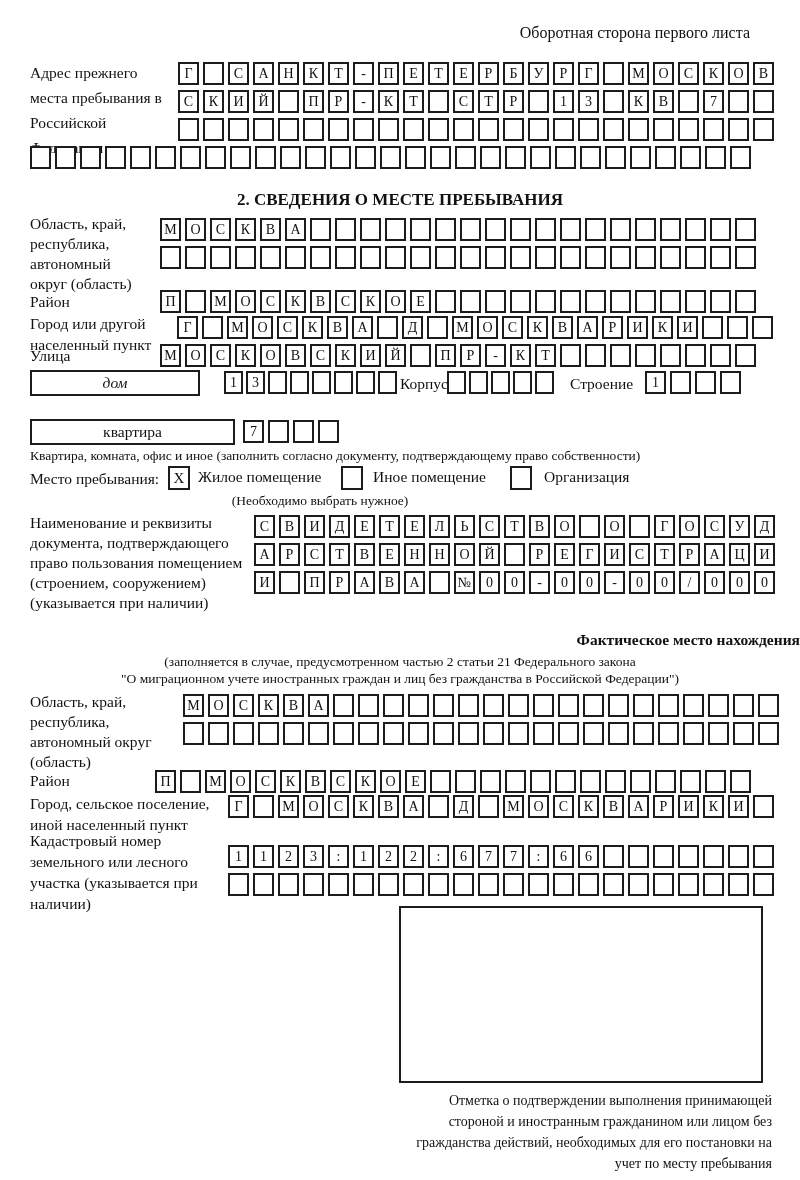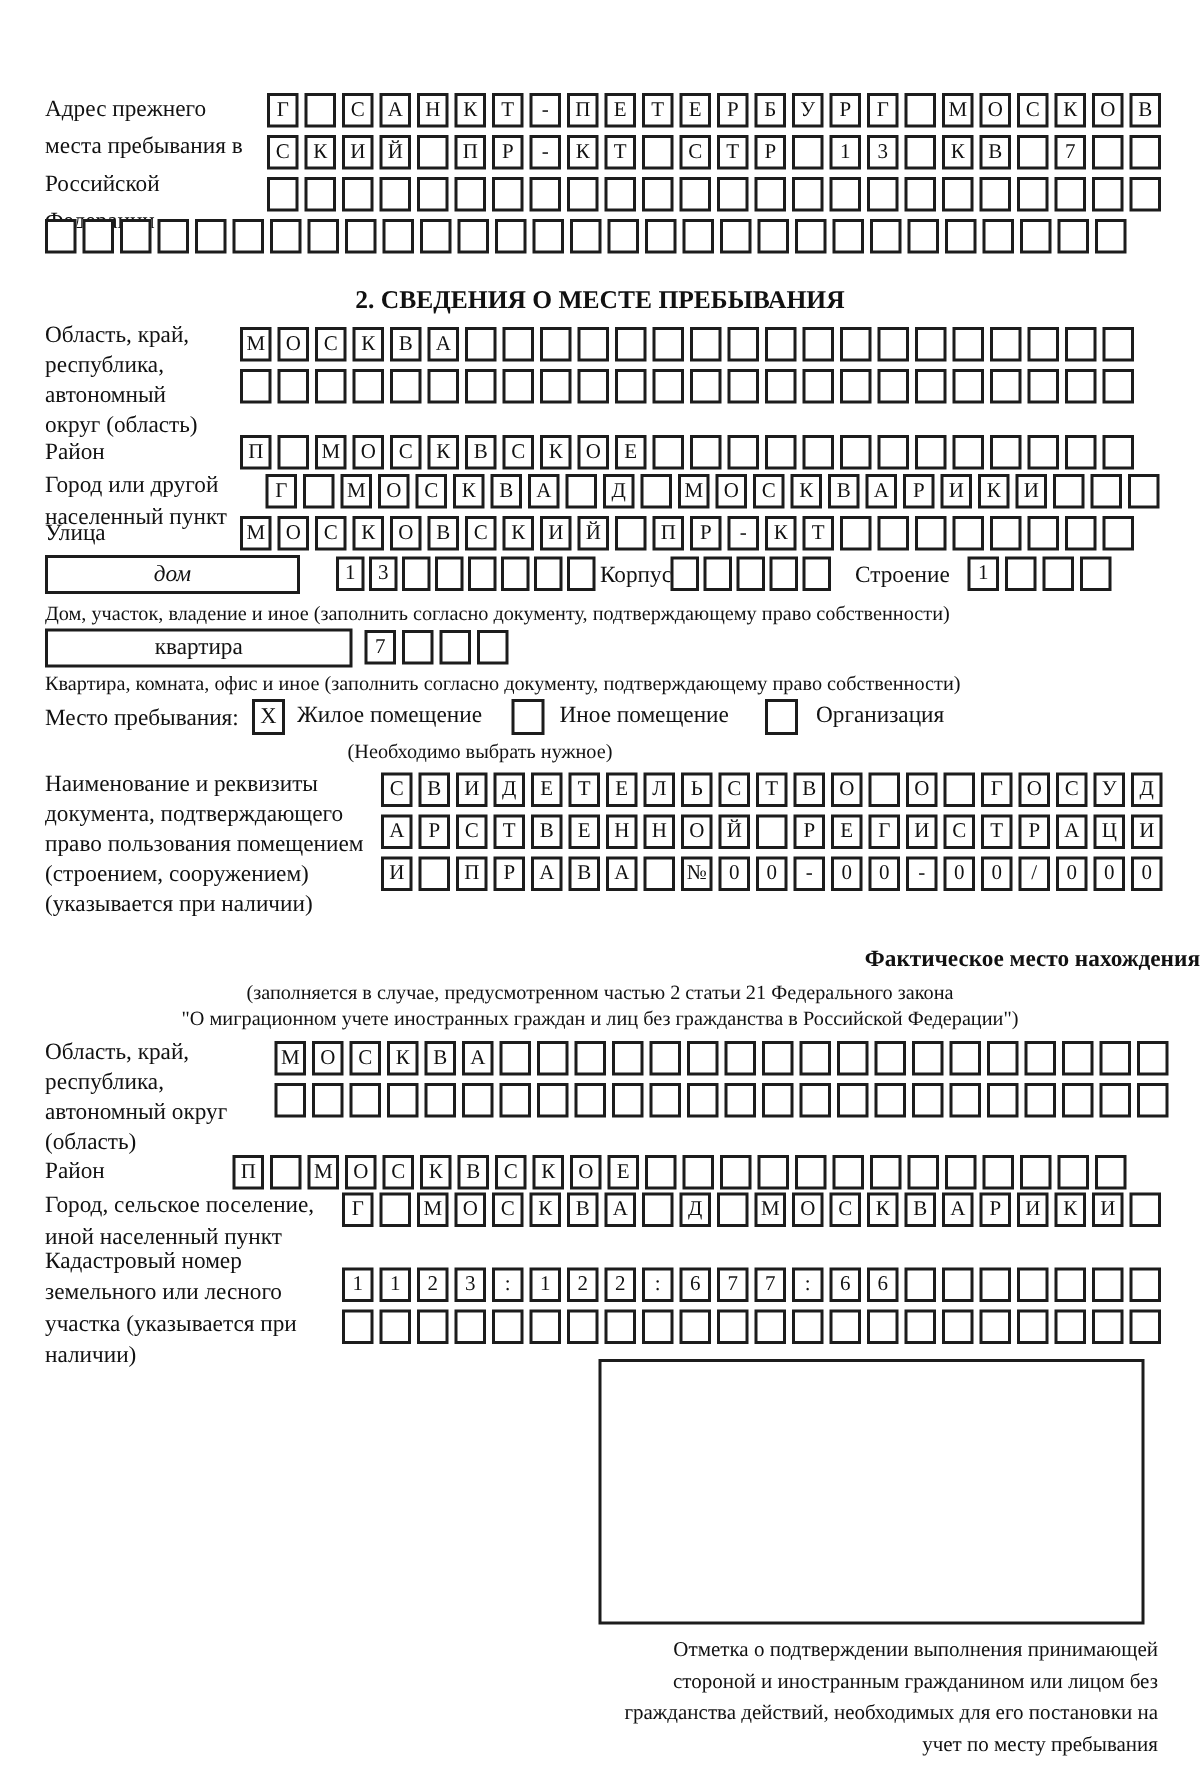--- a/index.html
+++ b/index.html
@@ -84,20 +84,21 @@
   #f-kadastr-r1 { left:228px; top:845px; }
   #f-kadastr-r2 { left:228px; top:873px; }
   #stamp-box { position:absolute; left:399px; top:906px; width:364px; height:177px; box-sizing:border-box; border:2px solid #1c1c1c; background:#fff; }
   #stamp-caption { position:absolute; left:392px; top:1090px; width:380px; text-align:right; font-size:14px; line-height:1.5; }
 </style>
 </head>
 <body>
 
 <div class="page">
 
+  <div id="side-note">Оборотная сторона первого листа</div>
 
   <div class="lbl" id="prev-label">Адрес прежнего места пребывания в Российской Федерации</div>
   <div class="boxrow" id="prev-r1">
       <span class="cell">Г</span>
       <span class="cell"></span>
       <span class="cell">С</span>
       <span class="cell">А</span>
       <span class="cell">Н</span>
       <span class="cell">К</span>
       <span class="cell">Т</span>
@@ -362,21 +363,20 @@
       <span class="cell"></span>
       <span class="cell"></span>
     </div>
   <div class="lbl" id="stroenie-label">Строение</div>
   <div class="boxrow" id="stroenie-row">
       <span class="cell">1</span>
       <span class="cell"></span>
       <span class="cell"></span>
       <span class="cell"></span>
     </div>
-  <div class="foot-left" id="dom-foot">Дом, участок, владение и иное (заполнить согласно документу, подтверждающему право собственности)</div>
 
   <div class="widebox" id="kvartira-box">квартира</div>
   <div class="boxrow" id="kvartira-row">
       <span class="cell">7</span>
       <span class="cell"></span>
       <span class="cell"></span>
       <span class="cell"></span>
     </div>
   <div class="foot-left" id="kvartira-foot">Квартира, комната, офис и иное (заполнить согласно документу, подтверждающему право собственности)</div>
 

